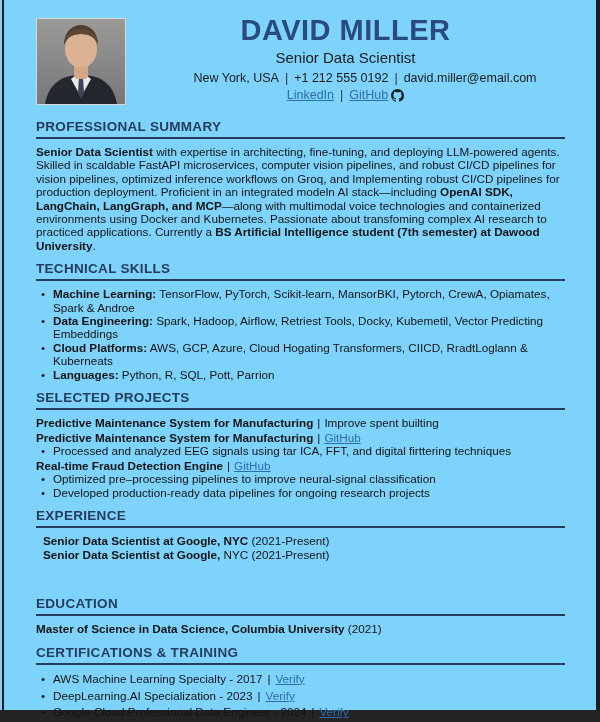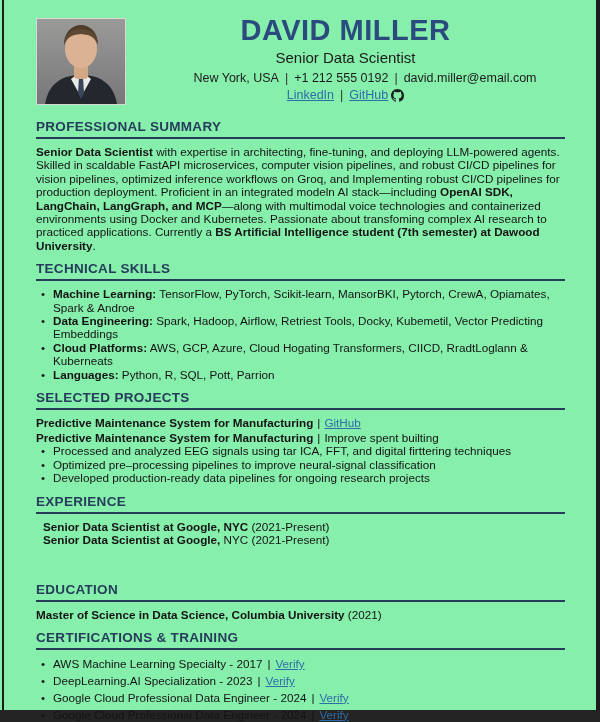--- a/index.html
+++ b/index.html
@@ -1,19 +1,19 @@
 <!DOCTYPE html>
 <html><head>
 <meta charset="utf-8">
 <style>
   * { margin:0; padding:0; box-sizing:border-box; }
   html,body { width:600px; height:722px; background:#e8e8e6; }
   .page {
     position:relative; width:600px; height:722px;
-    background:#86efac; overflow:hidden;
+    background:#7dd3fc; overflow:hidden;
     font-family:"Liberation Sans", sans-serif; color:#141414;
   }
   .edge-left  { position:absolute; left:2px; top:0; bottom:12px; width:2px; background:#1c1c1c; }
   .edge-right { position:absolute; right:0; top:0; bottom:0; width:4px; background:#1c1c1c; }
   .edge-bottom{ position:absolute; left:0; right:0; bottom:0; height:12px; background:#242424; }
 
   .content { position:absolute; left:36px; right:35px; top:0; }
 
   
   .header { position:relative; height:110px; }
@@ -113,26 +113,27 @@
           <div class="bullet-body"><b>Cloud Platforms:</b><span> AWS, GCP, Azure, Cloud Hogating Transformers, CIICD, RradtLoglann &amp; Kuberneats</span></div>
         </div>
         <div class="bullet-row">
           <span class="bullet-dot">•</span>
           <div class="bullet-body"><b>Languages:</b><span> Python, R, SQL, Pott, Parrion</span></div>
         </div>
       </div>
 
     <div class="sec-head" style="color: rgb(37, 61, 91); border-bottom-color: rgb(37, 61, 91);">SELECTED PROJECTS</div>
     <div id="projects-list">
+        <div class="proj-title-row"><b>Predictive Maintenance System for Manufacturing</b><span class="proj-sep">|</span><span>Improve spent builting</span></div>
         <div class="proj-title-row"><b>Predictive Maintenance System for Manufacturing</b><span class="proj-sep">|</span><a class="doc-link" style="color: rgb(46, 109, 168);">GitHub</a></div>
-        <div class="proj-title-row"><b>Predictive Maintenance System for Manufacturing</b><span class="proj-sep">|</span><span>Improve spent builting</span></div>
         <div class="bullet-row">
           <span class="bullet-dot">•</span>
           <div class="bullet-body">Processed and analyzed EEG signals using tar ICA, FFT, and digital firttering techniques</div>
         </div>
+        <div class="proj-title-row"><b>Real-time Fraud Detection Engine</b><span class="proj-sep">|</span><a class="doc-link" style="color: rgb(46, 109, 168);">GitHub</a></div>
         <div class="bullet-row">
           <span class="bullet-dot">•</span>
           <div class="bullet-body">Optimized pre–processing pipelines to improve neural-signal classification</div>
         </div>
         <div class="bullet-row">
           <span class="bullet-dot">•</span>
           <div class="bullet-body">Developed production-ready data pipelines for ongoing research projects</div>
         </div>
       </div>
 

